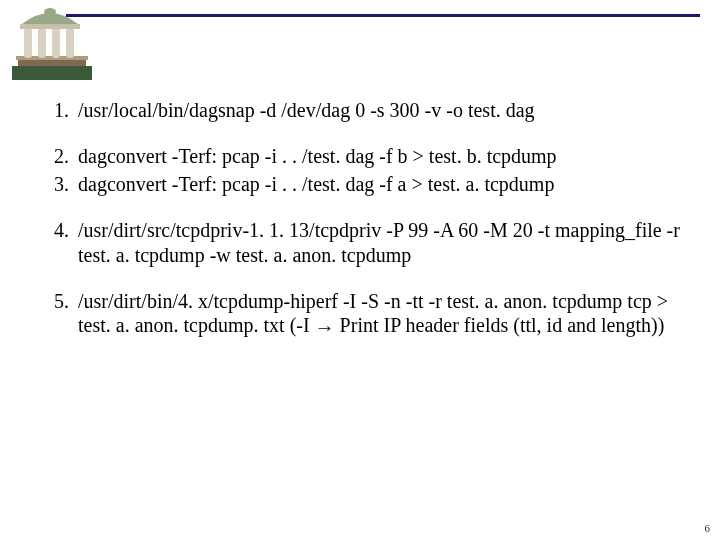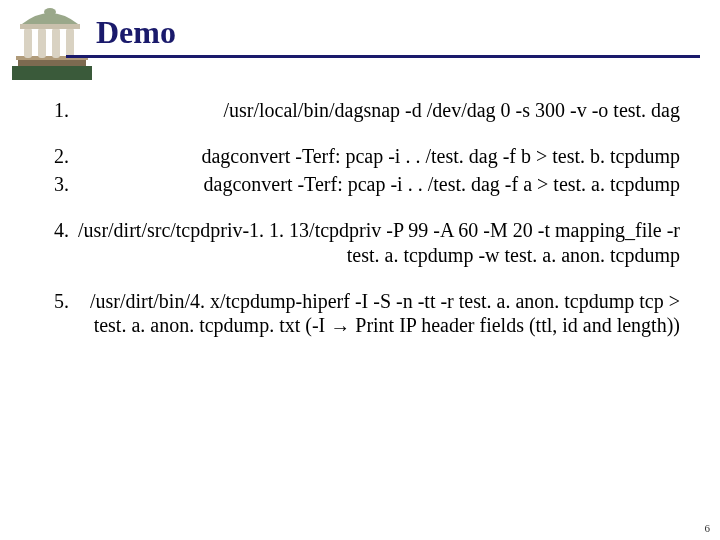--- a/index.html
+++ b/index.html
@@ -42,21 +42,20 @@
   ol.items {
     margin: 18px 40px 0 46px;
     padding: 0 0 0 28px;
     font-size: 20px;
     line-height: 1.22;
     color: #000;
   }
   ol.items li {
     margin-bottom: 22px;
     padding-left: 4px;
-    text-align: right;
   }
   ol.items li.tight {
     margin-bottom: 3px;
   }
   .pagenum {
     position: absolute;
     right: 10px;
     bottom: 6px;
     font-size: 11px;
     color: #333;
@@ -75,21 +74,20 @@
       <rect x="12" y="20" width="8" height="30" rx="3" fill="#d9d2c2"></rect>
       <rect x="26" y="20" width="8" height="30" rx="3" fill="#d9d2c2"></rect>
       <rect x="40" y="20" width="8" height="30" rx="3" fill="#d9d2c2"></rect>
       <rect x="54" y="20" width="8" height="30" rx="3" fill="#d9d2c2"></rect>
       <rect x="8" y="16" width="60" height="5" fill="#c9c0ac"></rect>
       <path d="M10 16 Q38 -6 66 16 Z" fill="#9aa88a"></path>
       <ellipse cx="38" cy="4" rx="6" ry="4" fill="#9aa88a"></ellipse>
     </svg>
   </div>
   <div class="title-wrap">
-    <div class="title">Demo</div>
     <div class="rule"></div>
   </div>
 </div>
 
 <ol class="items">
   <li>/usr/local/bin/dagsnap -d /dev/dag 0 -s 300 -v -o test. dag</li>
   <li class="tight">dagconvert -Terf: pcap -i . . /test. dag -f b &gt; test. b. tcpdump</li>
   <li>dagconvert -Terf: pcap -i . . /test. dag -f a &gt; test. a. tcpdump</li>
   <li>/usr/dirt/src/tcpdpriv-1. 1. 13/tcpdpriv -P 99 -A 60 -M 20 -t mapping_file -r test. a. tcpdump -w test. a. anon. tcpdump</li>
   <li>/usr/dirt/bin/4. x/tcpdump-hiperf -I -S -n -tt -r test. a. anon. tcpdump tcp &gt; test. a. anon. tcpdump. txt (-I → Print IP header fields (ttl, id and length))</li>

